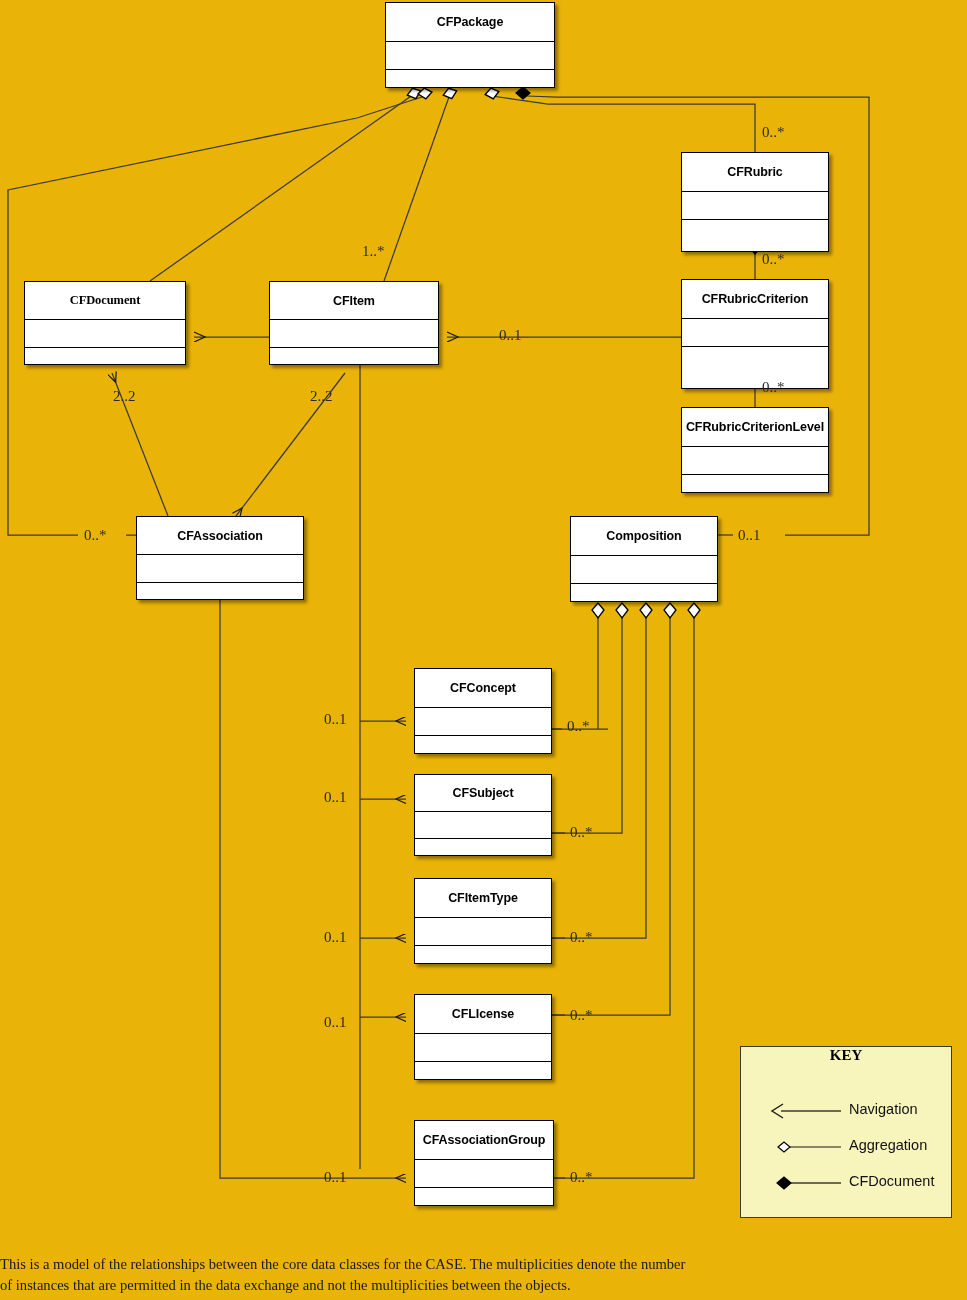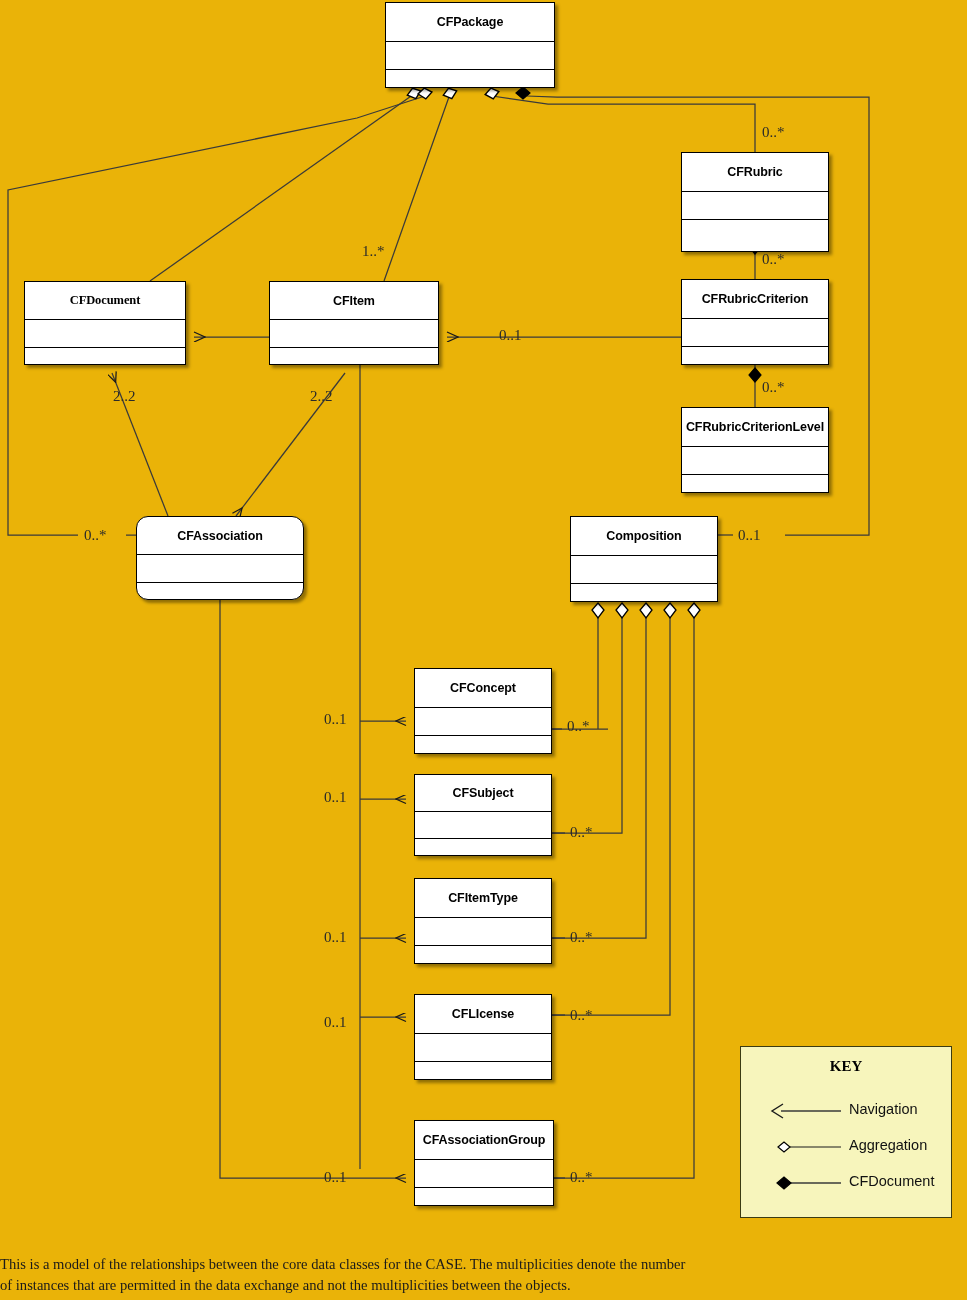--- a/index.html
+++ b/index.html
@@ -71,21 +71,20 @@
     box-sizing: border-box;
     background: #f7f5bc;
     border: 1.6px solid #3b3b12;
     z-index: 7;
   }
   #key-title {
     text-align: center;
     font-family: "Liberation Serif", serif;
     font-weight: bold;
     font-size: 15px;
-    margin-top: 11px;
     color: #000;
   }
   .key-row {
     position: absolute;
     left: 0;
     width: 100%;
     height: 28px;
   }
   .key-label {
     position: absolute;
@@ -215,31 +214,31 @@
   <div class="uml-class" style="left: 24px; top: 281px; width: 162px; height: 84px; font-family: Liberation Serif, serif;">
     <div class="uml-title" style="height: 38px;">CFDocument</div>
     <div class="uml-attrs" style="height: 28px;"></div>
     <div class="uml-ops" style="height: 18px;"></div>
   </div>
   <div class="uml-class" style="left: 269px; top: 281px; width: 170px; height: 84px;">
     <div class="uml-title" style="height: 38px;">CFItem</div>
     <div class="uml-attrs" style="height: 28px;"></div>
     <div class="uml-ops" style="height: 18px;"></div>
   </div>
-  <div class="uml-class" style="left: 681px; top: 279px; width: 148px; height: 86px;">
+  <div class="uml-class" style="left: 681px; top: 279px; width: 148px; height: 110px;">
     <div class="uml-title" style="height: 39px;">CFRubricCriterion</div>
     <div class="uml-attrs" style="height: 28px;"></div>
     <div class="uml-ops" style="height: 19px;"></div>
   </div>
   <div class="uml-class" style="left: 681px; top: 407px; width: 148px; height: 86px;">
     <div class="uml-title" style="height: 39px;">CFRubricCriterionLevel</div>
     <div class="uml-attrs" style="height: 28px;"></div>
     <div class="uml-ops" style="height: 19px;"></div>
   </div>
-  <div class="uml-class" style="left: 136px; top: 516px; width: 168px; height: 84px; border-radius: 12px;">
+  <div class="uml-class" style="left: 136px; top: 516px; width: 168px; height: 84px;">
     <div class="uml-title" style="height: 38px;">CFAssociation</div>
     <div class="uml-attrs" style="height: 28px;"></div>
     <div class="uml-ops" style="height: 18px;"></div>
   </div>
   <div class="uml-class" style="left: 570px; top: 516px; width: 148px; height: 86px;">
     <div class="uml-title" style="height: 39px;">Composition</div>
     <div class="uml-attrs" style="height: 28px;"></div>
     <div class="uml-ops" style="height: 19px;"></div>
   </div>
   <div class="uml-class" style="left: 414px; top: 668px; width: 138px; height: 86px;">

